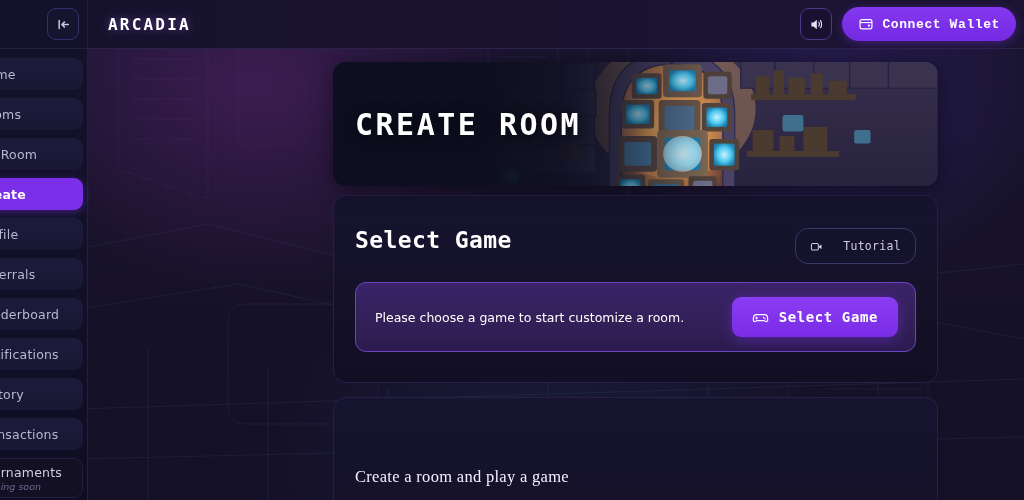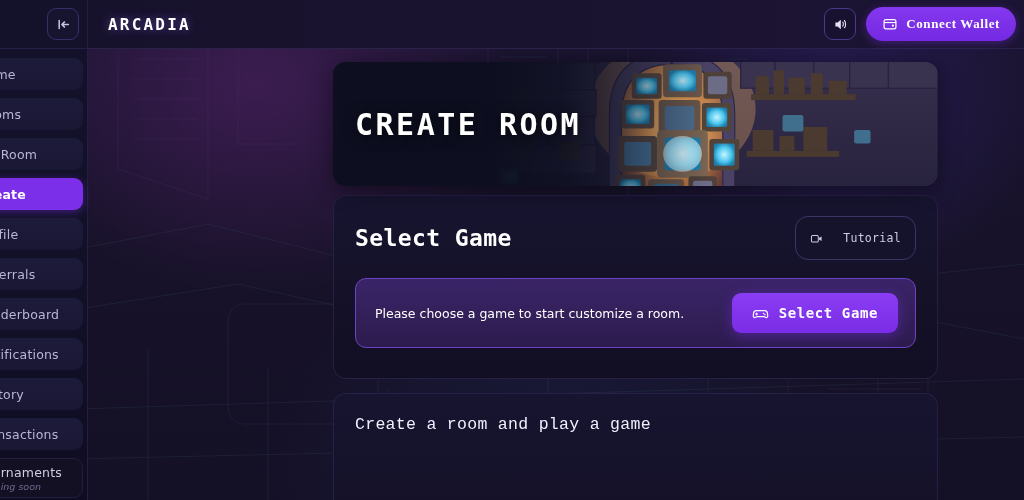--- a/index.html
+++ b/index.html
@@ -100,21 +100,21 @@
     height: 34px;
     border-radius: 17px;
     background: linear-gradient(180deg, #8438ef 0%, #7429e2 100%);
     display: flex; align-items: center; gap: 8px;
     padding: 0 16px;
     cursor: pointer;
     box-shadow: 0 2px 10px rgba(124,47,232,.4);
   }
   .wallet-btn .wb-label {
     color: #fff; font-size: 13px; font-weight: 700;
-    font-family: Liberation Serif, serif;
+    font-family: Liberation Mono, monospace;
     letter-spacing: .6px; white-space: nowrap;
   }
 
   
   .main {
     position: absolute; left: 88px; top: 49px;
     width: 936px; height: 451px;
     overflow: hidden;
     background: #17122a;
   }
@@ -162,27 +162,28 @@
     padding: 20px 21px 30px 21px;
   }
   .card-head { display: flex; align-items: center; }
   .card-title {
     font-family: "DejaVu Sans Mono", monospace;
     font-size: 23px; font-weight: 700;
     color: #ffffff; letter-spacing: .4px;
   }
   .tutorial-btn {
     margin-left: auto;
-    height: 44px;
+    height: 36px;
     border: 1px solid #3c3566;
     border-radius: 13px;
     background: #15122c;
     display: flex; align-items: center; gap: 20px;
     padding: 0 14px;
     cursor: pointer;
+    margin-top: 12px;
   }
   .tutorial-btn .tb-label {
     color: #cfcbe6; font-size: 11.5px;
     font-family: "DejaVu Sans Mono", monospace;
     letter-spacing: .3px;
   }
 
   .prompt-box {
     margin-top: 18px;
     border: 1px solid #6b43c4;
@@ -216,23 +217,23 @@
   .info-card {
     margin-top: 14px;
     border-radius: 13px 13px 0 0;
     background: linear-gradient(180deg, #171430 0%, #141128 100%);
     border: 1px solid #262046;
     border-bottom: none;
     padding: 21px 22px 0 21px;
     min-height: 120px;
   }
   .info-title {
-    font-family: Liberation Mono, monospace;
+    font-family: Liberation Serif, serif;
     font-size: 16.5px; font-weight: 400;
-    color: #f2f0ff; letter-spacing: .3px;
+    color: #f2f0ff; letter-spacing: .3px; margin-top: 48px;
   }
   .info-body {
     margin-top: 16px;
     font-size: 12.6px; line-height: 1.62;
     color: #c8c5dc;
     font-family: "DejaVu Sans", sans-serif;
     max-width: 470px;
   }
   .info-body b { color: #ffffff; font-weight: 700; }
 </style>

